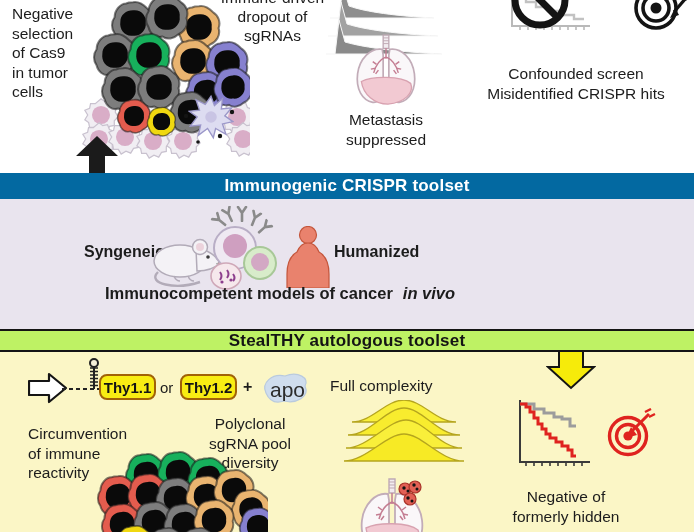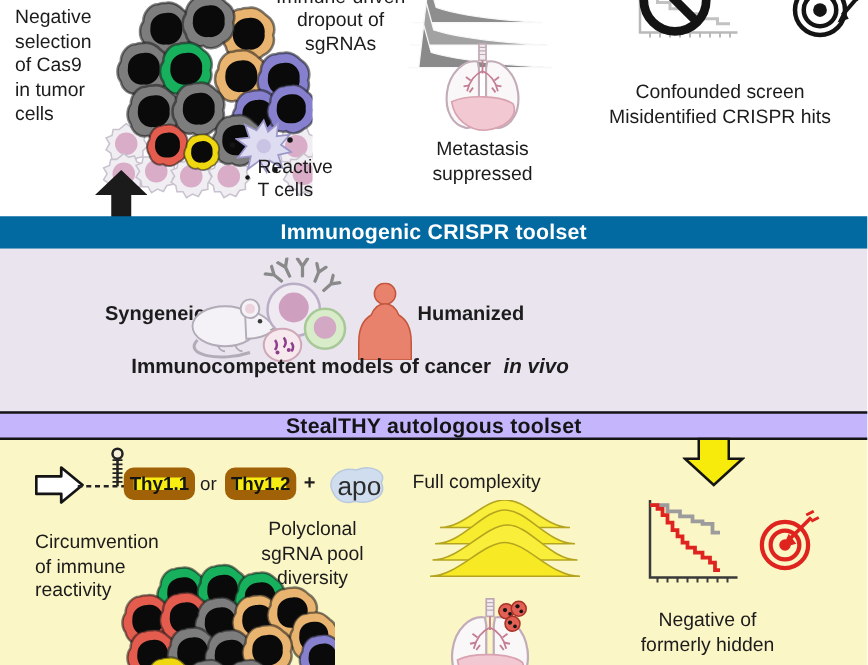--- a/index.html
+++ b/index.html
@@ -10,25 +10,25 @@
   .abs{position:absolute;}
   .pre{white-space:pre-line;}
   .txt{font-size:15.5px;line-height:19.5px;}
   .ctr{text-align:center;}
   .b{font-weight:bold;}
   .banner{
     position:absolute;left:0;width:694px;display:flex;align-items:center;justify-content:center;
     font-weight:bold;font-size:17px;letter-spacing:.2px;
   }
   .banner-dark{top:173px;height:26px;background:#0369a1;color:#ffffff;}
-  .banner-yellow{top:329px;height:23px;background:#c4b5fd;color:#141414;border-top:2px solid #141414;border-bottom:2px solid #141414;box-sizing:border-box;}
+  .banner-yellow{top:329px;height:23px;background:#bef264;color:#141414;border-top:2px solid #141414;border-bottom:2px solid #141414;box-sizing:border-box;}
   .sec-models{position:absolute;left:0;top:199px;width:694px;height:130px;background:#e9e4ee;}
   .sec-stealthy{position:absolute;left:0;top:352px;width:694px;height:180px;background:#fbf6c6;}
   .thy-box{
-    position:absolute;width:57px;height:26px;background:#f8ed13;border:8px solid #a16207;border-radius:8px;
+    position:absolute;width:57px;height:26px;background:#f8ed13;border:2px solid #a16207;border-radius:8px;
     display:flex;align-items:center;justify-content:center;font-size:15px;font-weight:600;color:#141414;box-sizing:border-box;
   }
   .caption-wrap{position:absolute;left:60px;top:284px;width:440px;text-align:center;font-size:16.5px;font-weight:bold;}
   .caption-wrap .it{font-style:italic;margin-left:10px;}
   svg{display:block;}
 </style>
 </head>
 <body>
 
 <div class="canvas">
@@ -98,22 +98,20 @@
     <g fill="#141414">
       <circle cx="106" cy="122" r="2.2"></circle>
         <circle cx="152" cy="118" r="2.2"></circle>
       <circle cx="140" cy="142" r="2.2"></circle>
         <circle cx="118" cy="148" r="1.8"></circle>
     </g>
     <use href="#cell" x="36" y="104" width="36" height="36" style="color:#e45c4e"></use>
     <use href="#cell" x="66" y="112" width="31" height="31" style="color:#f0d810"></use>
   </svg>
 
-  <div class="abs pre txt" style="left:206px;top:124px;width:80px;line-height:19px;">Reactive
-T cells</div>
 
   <svg class="abs" style="left:76px;top:136px" width="42" height="40" viewBox="0 0 42 40">
     <polygon points="21,0 42,20 29,20 29,40 13,40 13,20 0,20" fill="#1b1b1b"></polygon>
   </svg>
 
   <svg class="abs" style="left:326px;top:-16px" width="116" height="78" viewBox="0 0 116 78">
     <path d="M4 34 L13 34 L17 2 L23 22 C40 28 70 32 108 34 Z" fill="#8e8e8e" stroke="#f7f7f7" stroke-width="1"></path>
     <path d="M2 52 L11 52 L15 18 L21 40 C40 46 72 50 112 52 Z" fill="#a2a2a2" stroke="#f7f7f7" stroke-width="1"></path>
     <path d="M0 70 L9 70 L13 36 L19 58 C40 64 74 68 116 70 Z" fill="#8a8a8a" stroke="#f7f7f7" stroke-width="1"></path>
   </svg>

